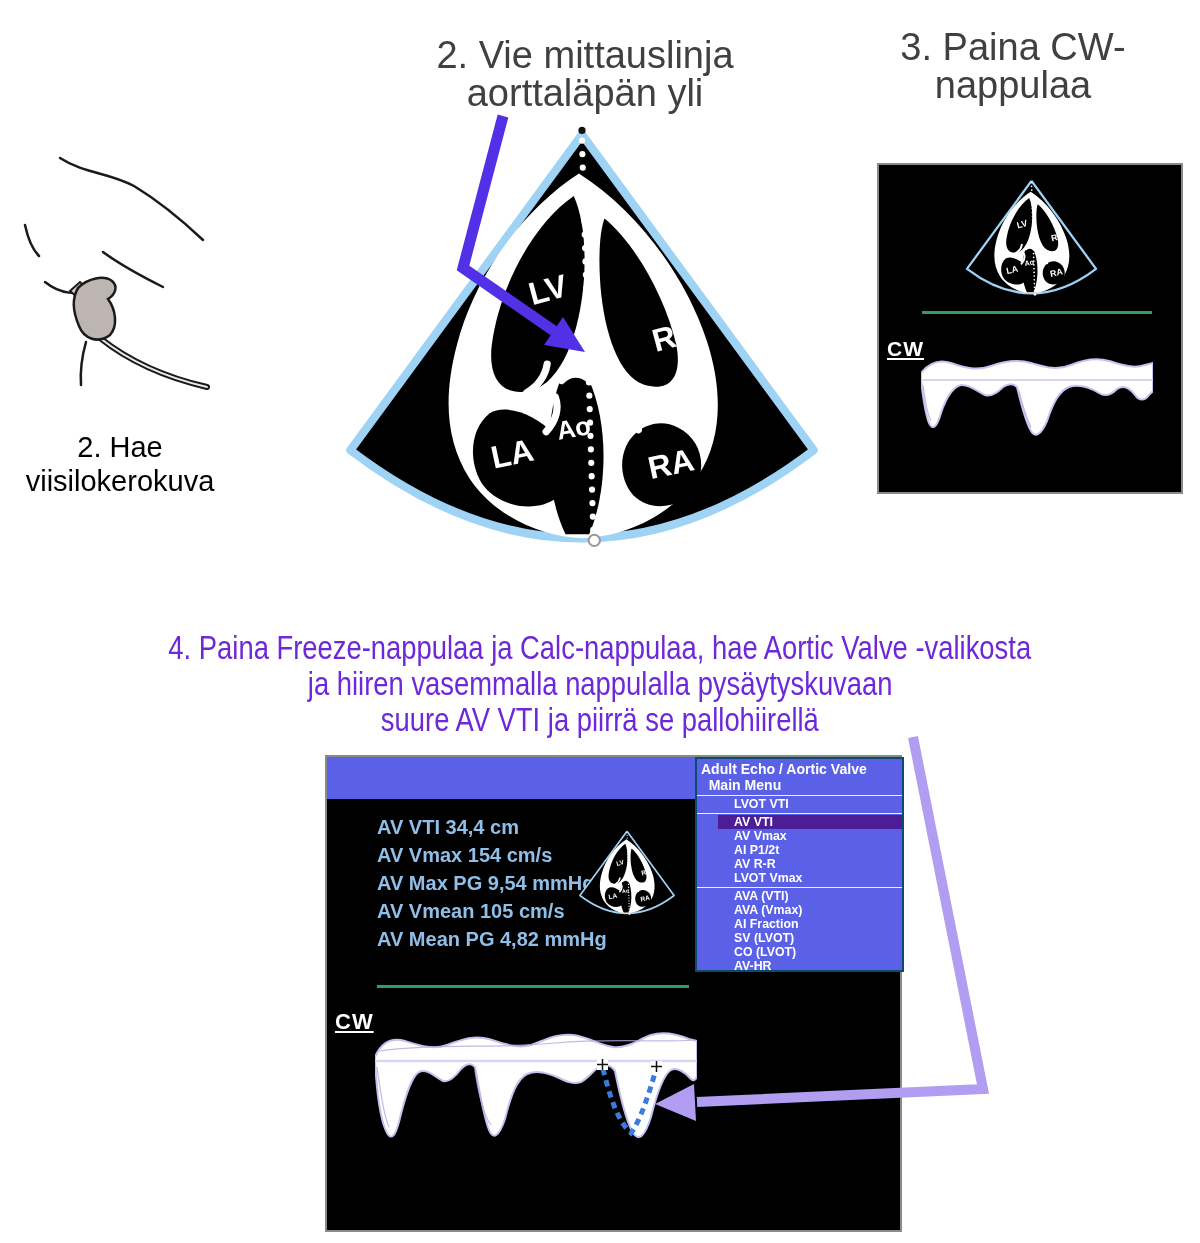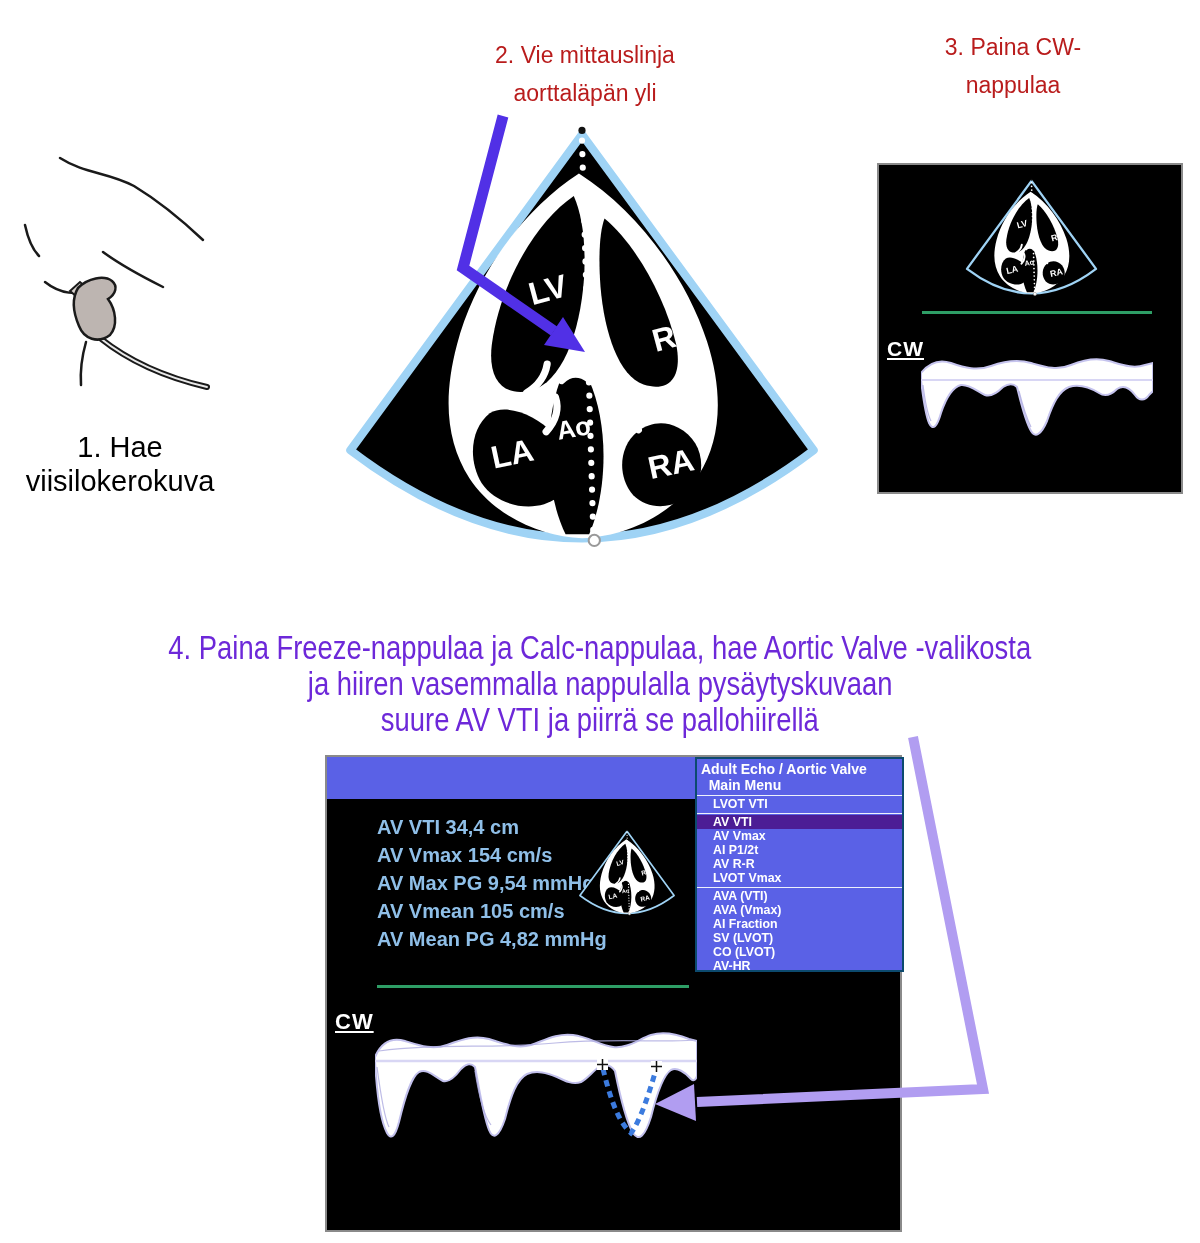--- a/index.html
+++ b/index.html
@@ -1,35 +1,35 @@
 <!DOCTYPE html>
 <html><head>
 <meta charset="utf-8">
 <style>
   html,body{margin:0;padding:0;background:#fff;}
   .canvas{position:relative;width:1200px;height:1243px;background:#ffffff;
           font-family:"Liberation Sans",sans-serif;overflow:hidden;}
   .abs{position:absolute;}
-  .title{ text-align:center;color:#b91c1c;font-size:23px;line-height:38px;font-weight:normal;}
+  .title{ text-align:center;color:#404040;font-size:38px;line-height:38px;font-weight:normal;}
   .step1{ text-align:center;color:#000;font-size:29px;line-height:34px;}
   .step4line{display:block;text-align:center;white-space:nowrap;font-size:33px;line-height:36px;color:#6d28d9;}
   .step4line span{display:inline-block;transform:scaleX(0.83);}
   
   .screen{position:absolute;background:#000;border:2px solid #8a8a8a;box-sizing:border-box;}
   .bluebar{position:absolute;background:#5a61e6;}
   .cw{position:absolute;color:#fff;font-weight:bold;text-decoration:underline;letter-spacing:1px;}
   .greenline{position:absolute;background:#2e9e66;height:3px;}
   .meas{position:absolute;color:#8fbfe8;font-weight:bold;font-size:20px;line-height:28px;white-space:nowrap;}
   
   .menu{position:absolute;background:#5a61e6;border:2px solid #0c4a6e;box-sizing:border-box;}
   .menu-head{color:#fff;font-weight:bold;font-size:14.5px;line-height:16px;padding:2px 0 0 4px;white-space:nowrap;transform:scaleX(.97);transform-origin:0 50%;}
   .menu-head2{color:#fff;font-weight:bold;font-size:14.5px;line-height:16px;padding-left:12px;white-space:nowrap;transform:scaleX(.97);transform-origin:0 50%;}
   .menu-div{height:0;border-top:1.5px solid #edf1fc;margin:1.5px 0;}
   .menu-row{height:14px;line-height:14px;font-size:13px;font-weight:bold;color:#fff;
-            padding-left:16px;white-space:nowrap;transform-origin:0 50%;}
+            padding-left:16px;white-space:nowrap;transform-origin:0 50%;margin-left:21px;}
   .menu-row span{display:inline-block;transform:scaleX(.95);transform-origin:0 50%;}
   .menu-hl{background:#4c1d95;}
   svg text{font-family:"Liberation Sans",sans-serif;font-weight:bold;fill:#fff;}
 </style>
 </head>
 <body>
 
 <div class="canvas">
 
   <svg width="0" height="0" style="position:absolute" aria-hidden="true">
@@ -76,21 +76,21 @@
       <path d="M35,134 C50,146 68,148 82,141"></path>
       <path d="M76,194 C72,208 70,222 71,237"></path>
     </g>
     <path d="M90,190 C120,214 158,230 197,239" fill="none" stroke="#1a1a1a" stroke-width="6" stroke-linecap="round"></path>
     <path d="M90,190 C120,214 158,230 197,239" fill="none" stroke="#e8e8e8" stroke-width="2" stroke-linecap="round"></path>
     <path d="M60,143 L70,134 L78,141 L67,149 Z" fill="#d8d2ce" stroke="#1a1a1a" stroke-width="2"></path>
     <path d="M68,140 C78,130 94,127 102,133 C108,138 106,146 98,151 C106,162 108,178 100,187 C88,196 74,191 69,178 C63,164 62,150 68,140 Z" fill="#bdb5b1" stroke="#1a1a1a" stroke-width="2.5"></path>
   </svg>
 
   <div class="abs step1" style="left:0px;top:430px;width:240px;">
-    <div>1. Hae</div>
+    <div>2. Hae</div>
     <div>viisilokerokuva</div>
   </div>
 
   <svg class="abs" style="left:336px;top:124px;" width="492" height="431" viewBox="0 0 480 420">
     <use href="#fan-symbol"></use>
   </svg>
 
   <div class="screen" style="left:877px;top:163px;width:306px;height:331px;">
     <svg class="abs" style="left:84px;top:13px;" width="137" height="120" viewBox="0 0 480 420">
       <use href="#fan-symbol"></use>

